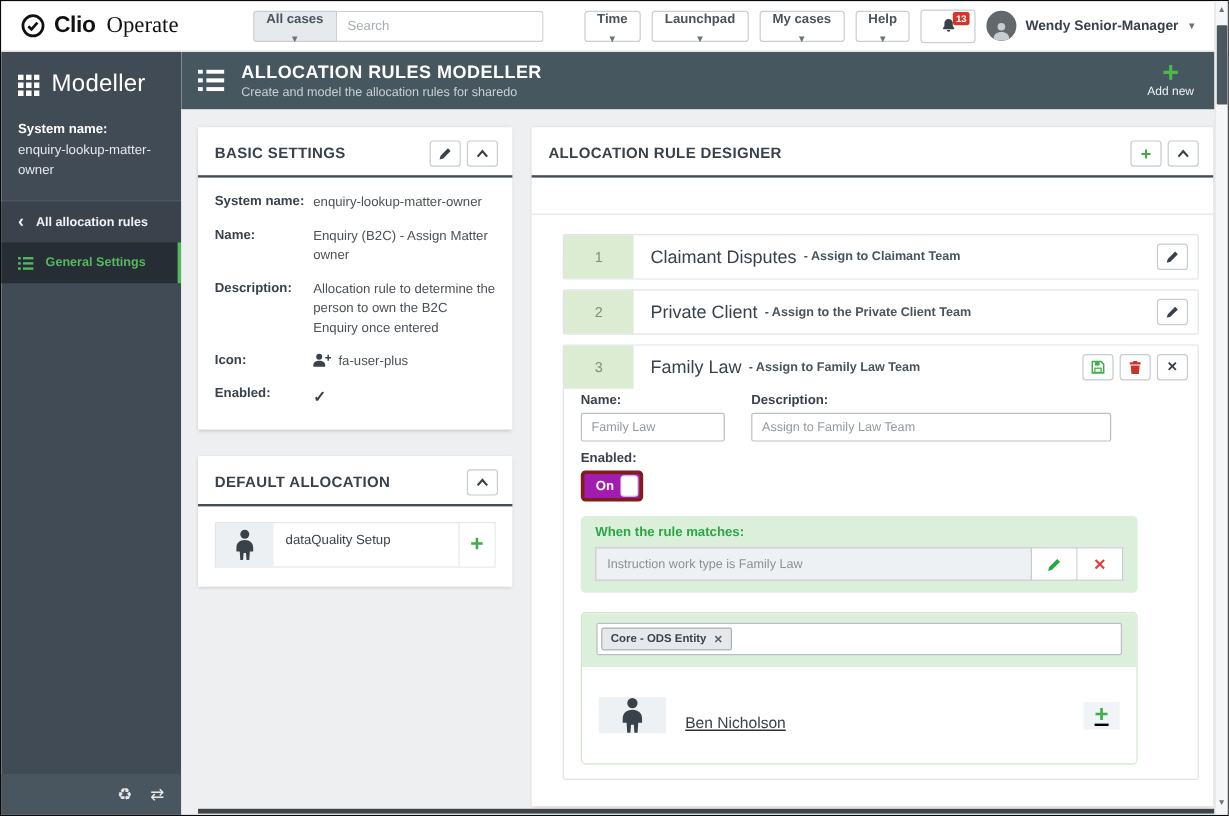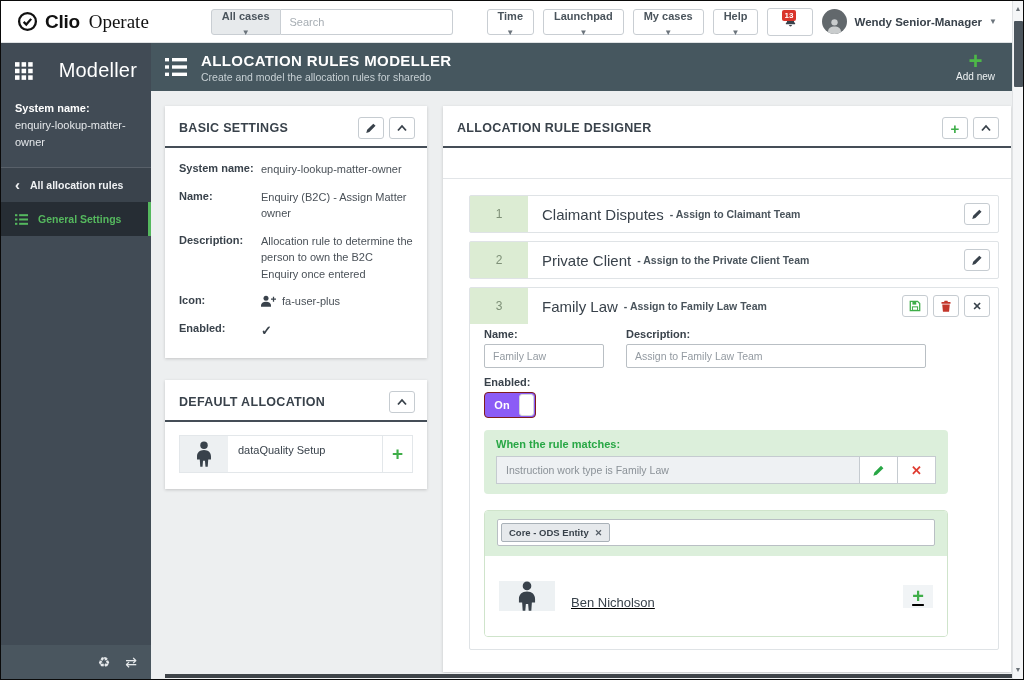--- a/index.html
+++ b/index.html
@@ -14,33 +14,33 @@
   .logo-operate { font-size:19px; font-family:"Liberation Serif", serif; color:#111; margin-left:2px; }
   .search-group { display:flex; margin-left:62px; }
   .btn { height:26px; border:1px solid #c9ced3; background:#fff; border-radius:3px; font-size:11px; font-weight:700; color:#4a545c; padding:0 10px; display:inline-flex; align-items:center; gap:6px; cursor:pointer; font-family:inherit;flex-direction:column; }
   .btn .caret { font-size:8px; color:#6b747c; }
   .btn.gray { background:#e7eaec; border-radius:3px 0 0 3px; }
   .search-input { width:172px; height:26px; border:1px solid #c9ced3; border-left:none; border-radius:0 3px 3px 0; font-size:11px; padding:0 9px; color:#39424b; font-family:inherit; }
   .search-input::placeholder { color:#a6adb3; }
   .topbar-right { margin-left:auto; display:flex; align-items:center; gap:9px; padding-right:8px; }
   .bell-btn { position:relative; width:46px; height:28px; border:1px solid #c9ced3; background:#fff; border-radius:3px; display:inline-flex; align-items:center; justify-content:center; cursor:pointer; }
   .bell-btn svg { width:15px; height:15px; fill:#39424b; }
-  .badge { position:absolute; top:1px; right:16px; background:#d9342b; color:#fff; font-size:8px; font-weight:700; padding:1px 3px; border-radius:2px; line-height:1.2; }
+  .badge { position:absolute; top:1px; right:4px; background:#d9342b; color:#fff; font-size:8px; font-weight:700; padding:1px 3px; border-radius:2px; line-height:1.2; }
   .user { display:flex; align-items:center; gap:7px; cursor:pointer; }
   .avatar { width:25px; height:25px; border-radius:50%; background:#62686c; overflow:hidden; display:inline-flex; align-items:flex-end; justify-content:center; }
   .avatar svg { width:17px; height:17px; fill:#c9cccd; }
   .user-name { font-size:11.5px; font-weight:700; color:#39424b; }
   .user .caret { font-size:8px; color:#6b747c; }
 
   
   .app { display:flex; height:636px; }
 
   
   .sidebar { width:150px; background:#414b55; color:#fff; position:relative; flex:none; }
-  .sidebar-title { display:flex; align-items:center; gap:26px; padding:16px 14px 14px; }
+  .sidebar-title { display:flex; align-items:center; gap:10px; padding:16px 14px 14px; }
   .sidebar-title svg { width:18px; height:18px; fill:#fff; }
   .sidebar-title span { font-size:20px; font-weight:400; letter-spacing:.2px; }
   .system-name { padding:6px 14px 16px; border-bottom:1px solid rgba(255,255,255,.12); }
   .system-name .lbl { font-size:11px; font-weight:700; margin-bottom:3px; }
   .system-name .val { font-size:11px; color:#e4e7ea; line-height:1.55; word-break:break-word; }
   .nav-item { display:flex; align-items:center; gap:10px; padding:11px 14px; font-size:10.5px; font-weight:700; cursor:pointer; }
   .nav-back { background:#3a434c; color:#f0f2f4; }
   .nav-back .chev { font-size:15px; line-height:10px; font-weight:700; }
   .nav-active { background:#262d34; color:#55b85e; position:relative; }
   .nav-active svg { width:13px; height:11px; fill:#55b85e; }
@@ -99,21 +99,21 @@
   .rule-desc { font-size:10.5px; font-weight:700; color:#4a545c; white-space:nowrap; }
   .rule-actions { display:flex; align-items:center; gap:5px; padding-right:8px; }
 
   .rule-body { padding:4px 14px 12px; }
   .form-row { display:flex; gap:22px; }
   .fgroup label, .block-label { display:block; font-size:11px; font-weight:700; color:#39424b; margin-bottom:4px; }
   .tinput { height:24px; border:1px solid #b9bfc4; border-radius:2px; font-size:10.5px; color:#939aa1; padding:0 8px; font-family:inherit; width:100%; background:#fff; }
   .w-name { width:120px; }
   .w-desc { width:300px; }
   .enabled-wrap { margin-top:8px; }
-  .toggle { width:52px; height:26px; background:#8b5cf6; border:1px solid #7f1d1d; border-radius:4px; position:relative; cursor:pointer; }
+  .toggle { width:52px; height:26px; background:#a21caf; border:3px solid #7f1d1d; border-radius:4px; position:relative; cursor:pointer; }
   .toggle .on { position:absolute; left:0; top:0; bottom:0; width:34px; display:flex; align-items:center; justify-content:center; color:#fff; font-size:11px; font-weight:700; }
   .toggle .knob { position:absolute; right:1px; top:1px; bottom:1px; width:15px; background:#fff; border-radius:3px; border:1px solid #d4d8db; }
 
   .when-panel { margin:12px 36px 0 0; background:#dcefdb; border-radius:4px; padding:8px 12px 10px; }
   .gp-label { font-size:11px; font-weight:700; color:#28a745; margin-bottom:6px; }
   .igroup { display:flex; }
   .cond-input { flex:1; background:#eef1f3; border:1px solid #c5cbd0; font-size:10.5px; color:#8a9197; padding:6px 9px; display:flex; align-items:center; }
   .igroup .gbtn { width:38px; height:28px; border:1px solid #c5cbd0; border-left:none; background:#fff; display:inline-flex; align-items:center; justify-content:center; cursor:pointer; }
   .igroup .gbtn svg { width:13px; height:13px; }
   .igroup .gbtn .x-red { color:#e03c31; font-size:13px; font-weight:700; }

